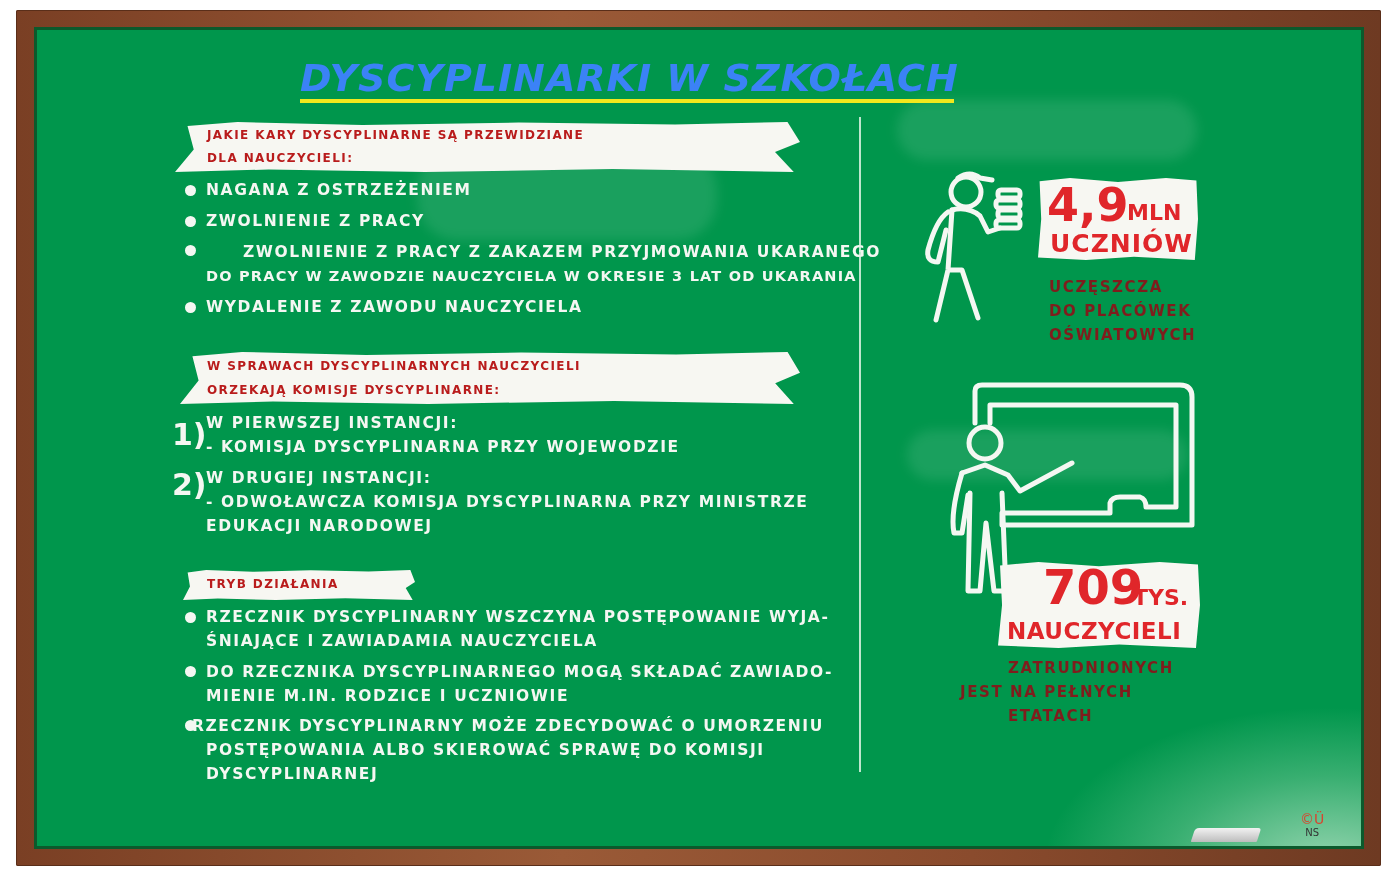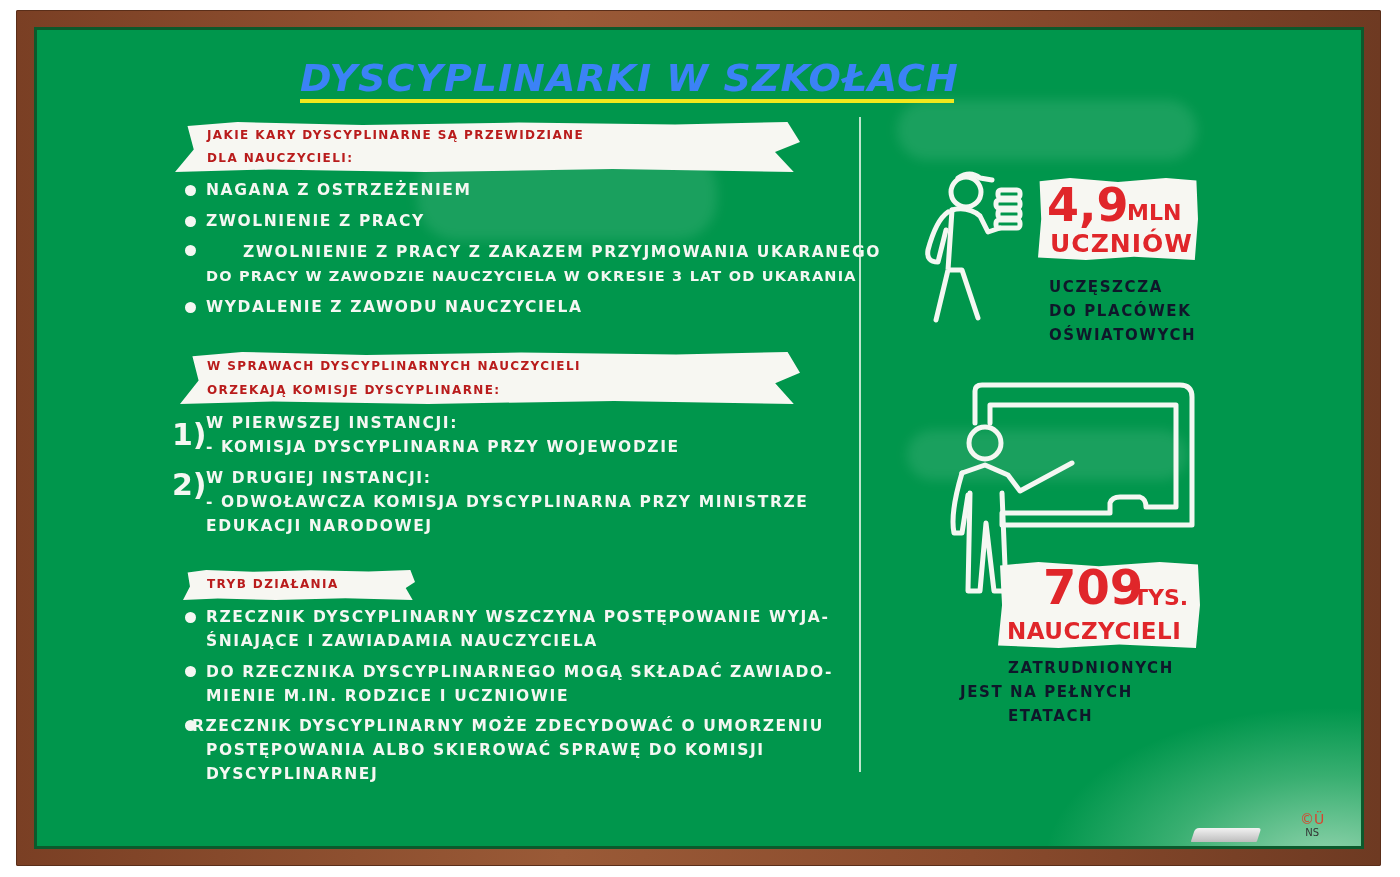--- a/index.html
+++ b/index.html
@@ -11,21 +11,21 @@
   .title{position:absolute;left:300px;top:57px;font-family:"DejaVu Sans",sans-serif;font-weight:bold;font-style:italic;color:#3b82f6;font-size:38px;letter-spacing:1px;line-height:42px;}
   .title-underline{position:absolute;left:300px;top:99px;width:654px;height:4px;background:#f2e81d;}
   .banner{position:absolute;background:#f7f7f2;clip-path:polygon(2% 8%,10% 0,30% 6%,55% 1%,80% 5%,98% 0,100% 40%,96% 60%,99% 100%,70% 94%,40% 100%,15% 95%,0 100%,3% 55%);}
   .hdr{position:absolute;color:#b91c1c;font-weight:bold;font-size:12px;letter-spacing:1.4px;line-height:23px;text-transform:uppercase;}
   .item{position:absolute;color:#f4f7f2;font-weight:bold;font-size:15.5px;letter-spacing:1.6px;line-height:24px;text-transform:uppercase;text-align:center;}
   .bullet{position:absolute;width:11px;height:11px;border-radius:50%;background:#f4f7f2;}
   .num{position:absolute;color:#f4f7f2;font-size:30px;font-weight:bold;line-height:30px;}
   .divider{position:absolute;left:859px;top:117px;width:2px;height:655px;background:#dff5e5;opacity:.85;}
   .stat-box{position:absolute;background:#f7f7f2;clip-path:polygon(1% 4%,20% 0,50% 5%,80% 0,99% 3%,100% 50%,98% 100%,60% 96%,30% 100%,0 97%,2% 50%);}
   .stat-big{position:absolute;color:#e0262a;font-weight:bold;line-height:1;}
-  .stat-desc{position:absolute;color:#0f172a;font-weight:bold;font-size:15px;letter-spacing:1.6px;line-height:24px;text-transform:uppercase;}
+  .stat-desc{position:absolute;color:#7f1d1d;font-weight:bold;font-size:15px;letter-spacing:1.6px;line-height:24px;text-transform:uppercase;}
   .chalk{position:absolute;left:1193px;top:828px;width:66px;height:14px;background:linear-gradient(#f2f2f2,#bdbdbd);border-radius:4px 3px 1px 1px;transform:skewX(-18deg);}
   .credit{position:absolute;left:1300px;top:812px;text-align:center;line-height:14px;}
   .credit .c1{color:#d8452f;font-size:14px;display:block;}
   .credit .c2{color:#333;font-size:10px;display:block;}
   svg{position:absolute;overflow:visible;}
 </style>
 </head>
 <body>
 
 <div class="frame"></div>

